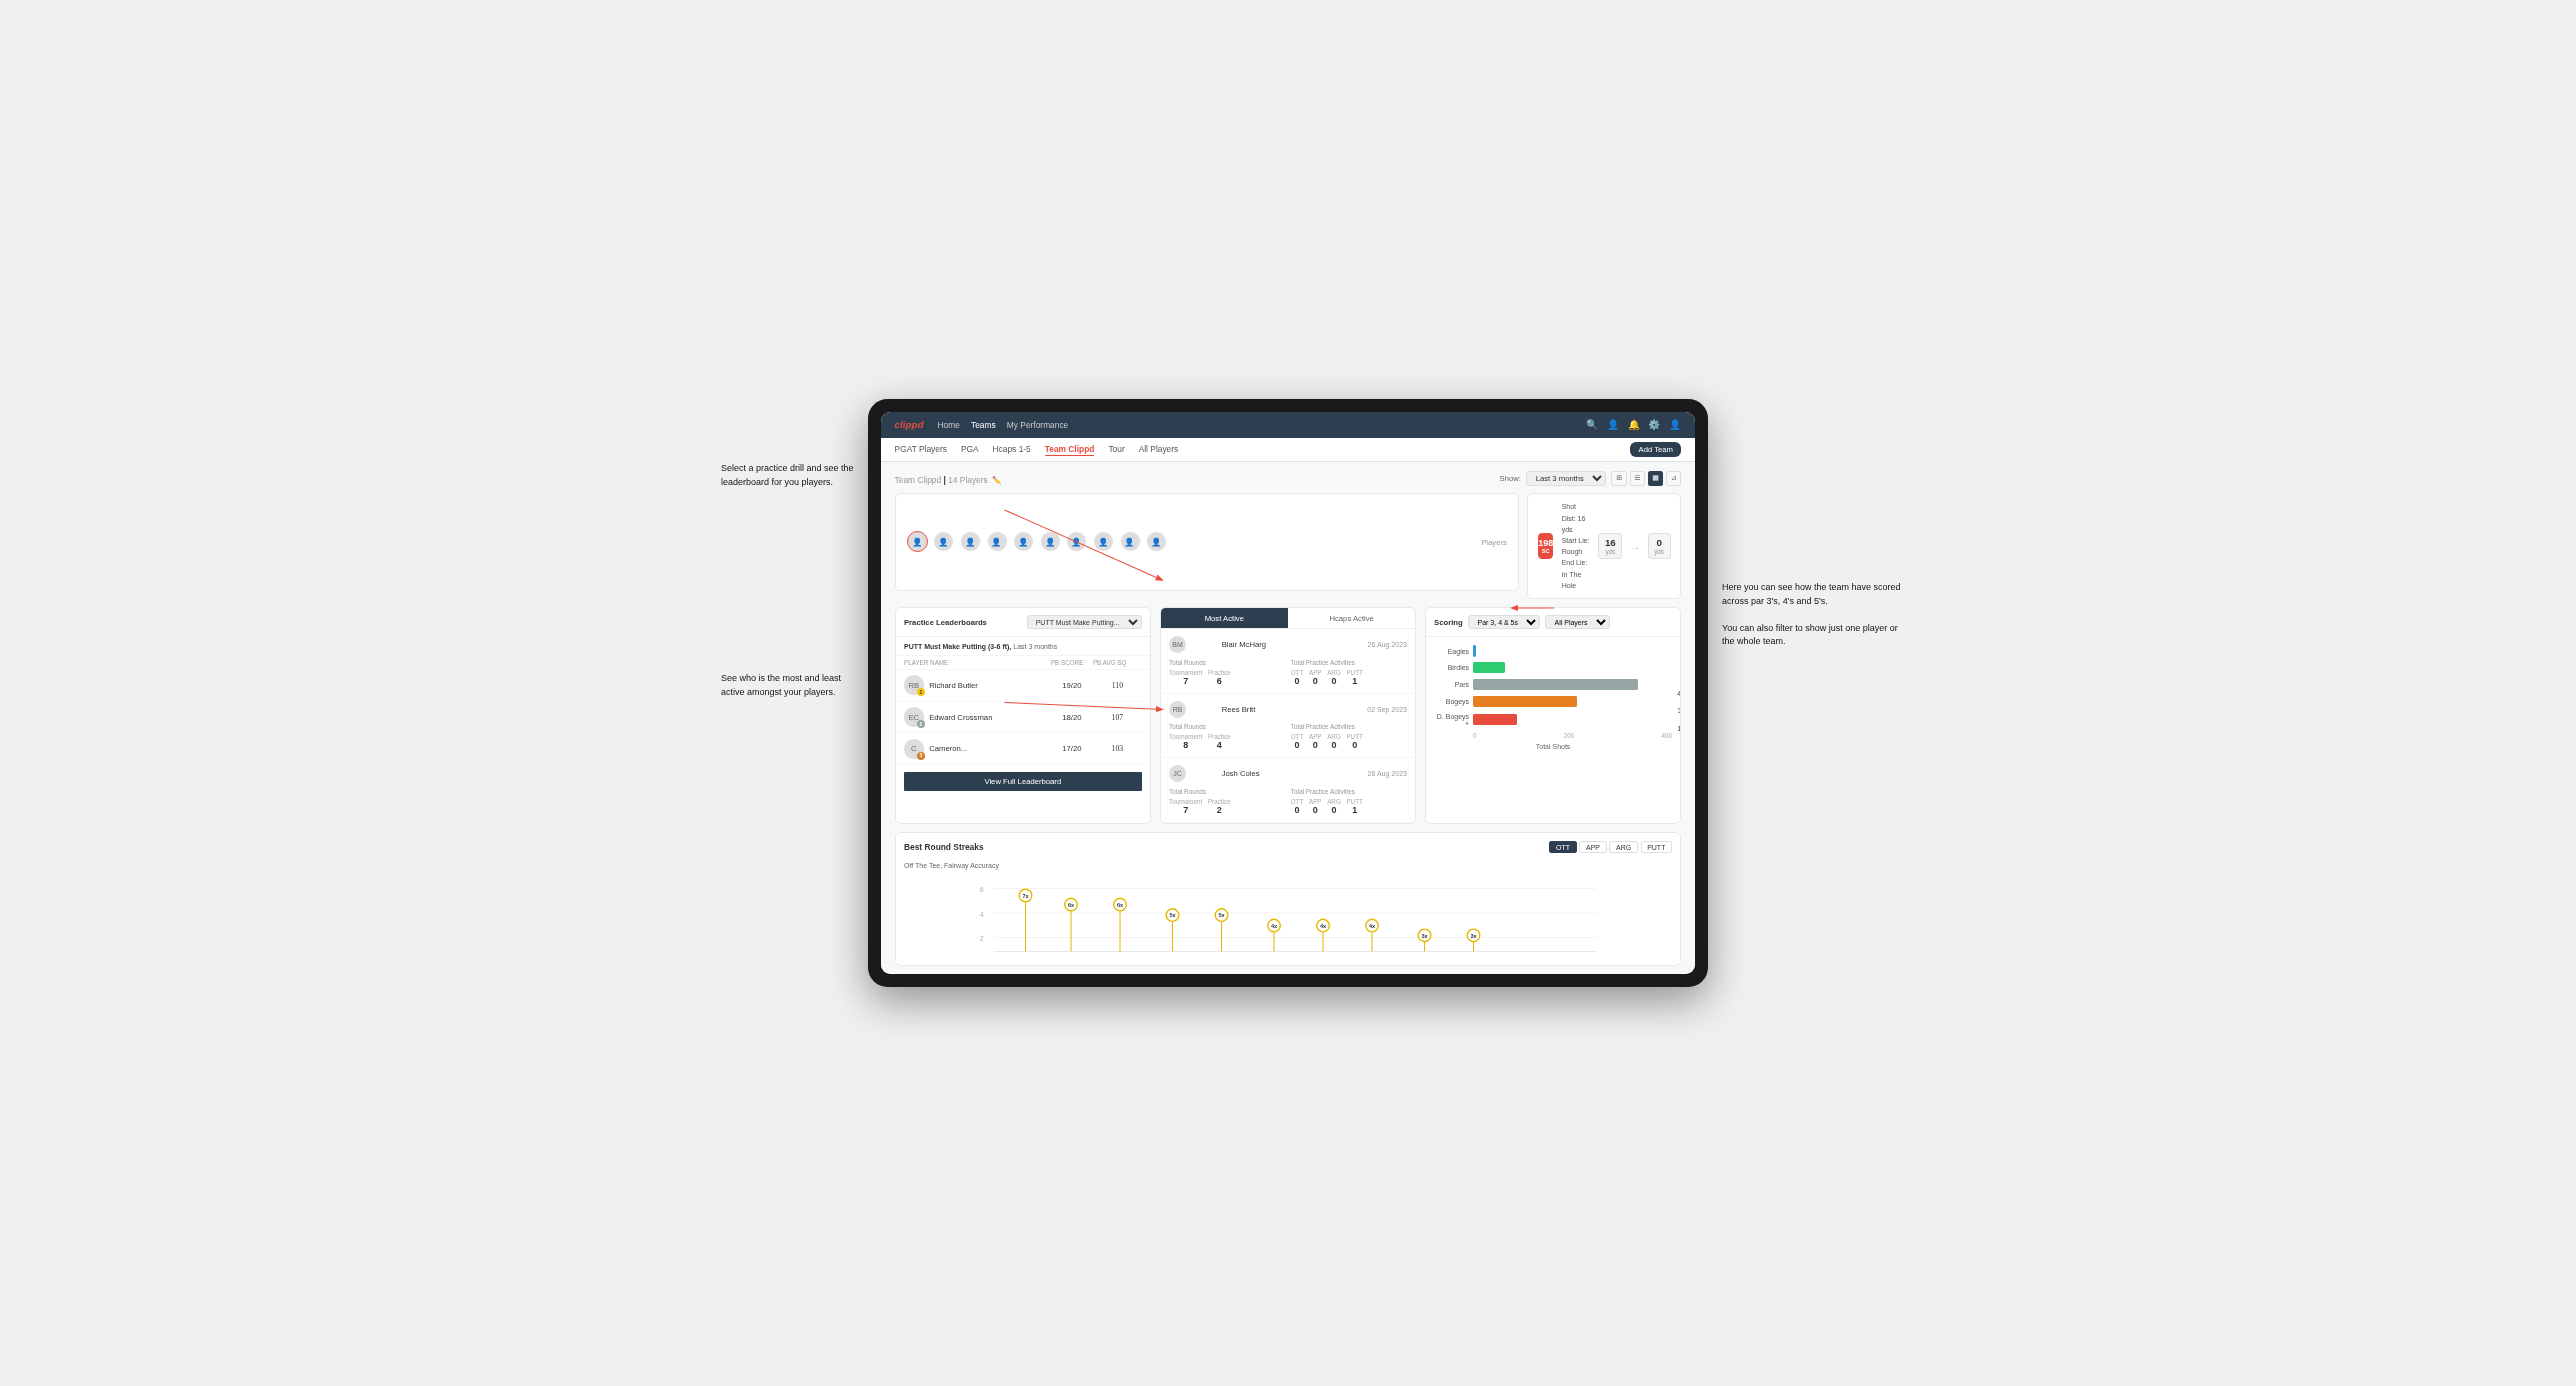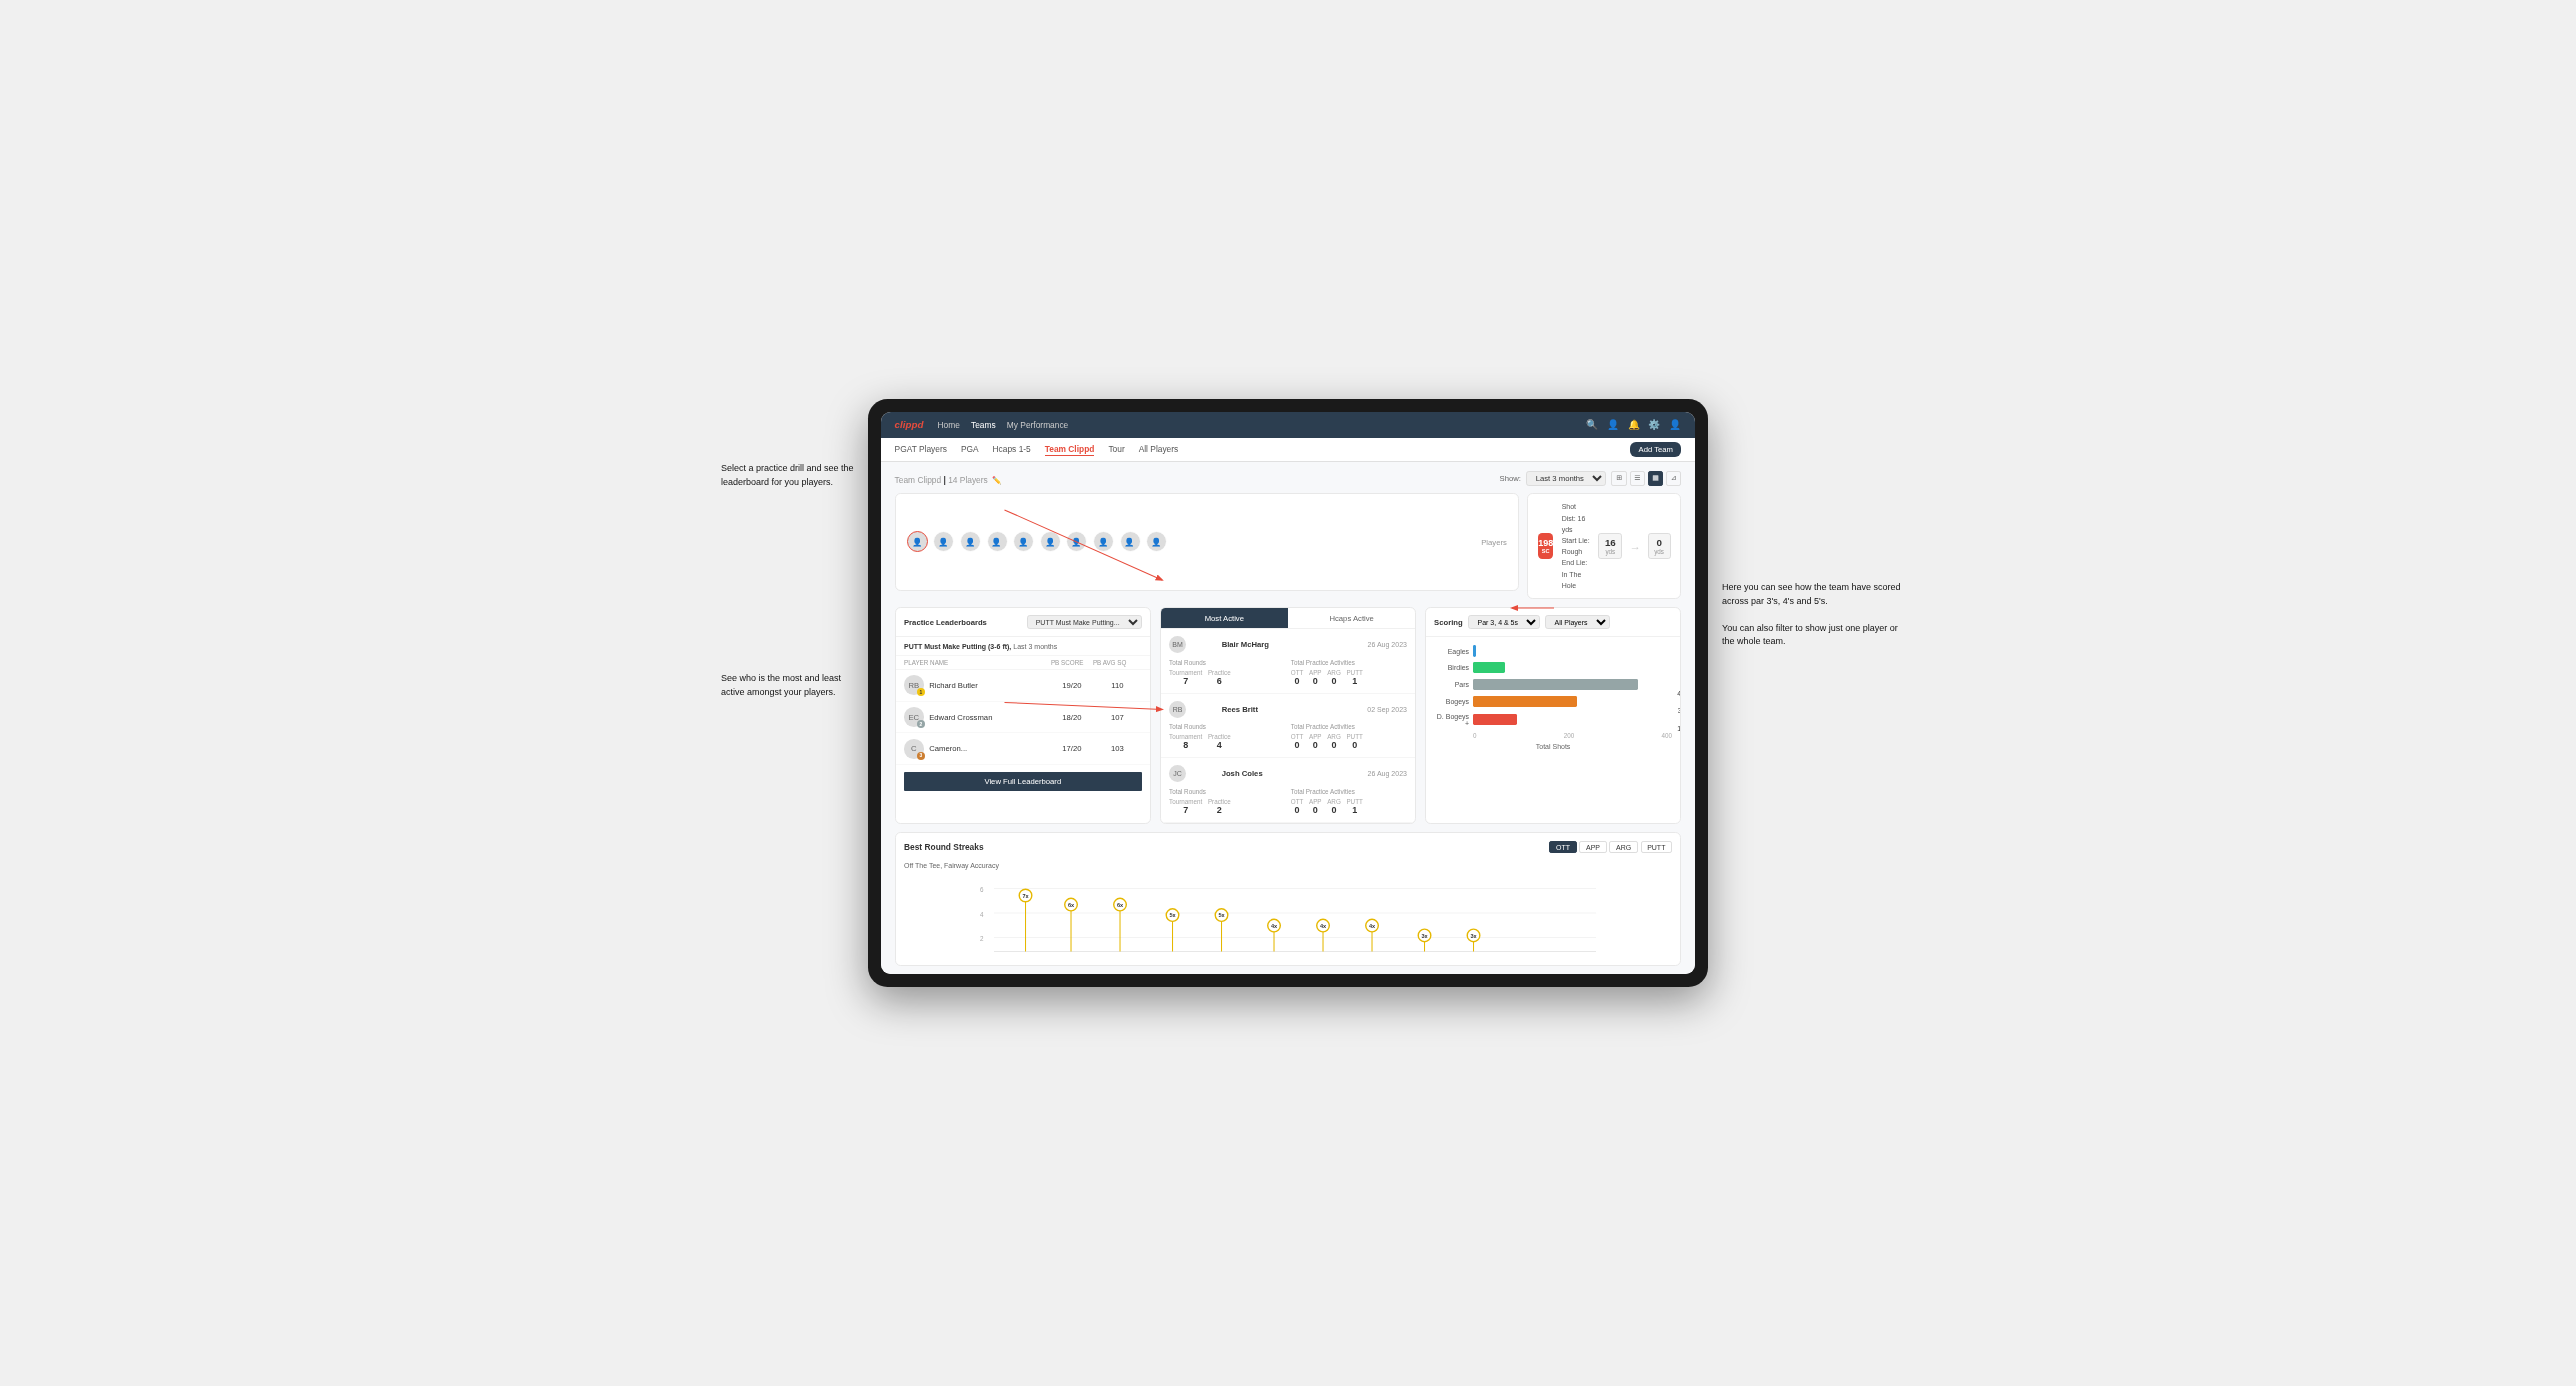--- a/index.html
+++ b/index.html
@@ -294,21 +294,21 @@
       font-size: 4.9px;
       display: flex; align-items: center; justify-content: center;
       color: #fff;
       font-weight: 700;
     }
     .lb-badge.gold { background: #f1c40f; color: #333; }
     .lb-badge.silver { background: #95a5a6; }
     .lb-badge.bronze { background: #cd7f32; }
     .lb-name { font-size: 7.7px; color: #333; font-weight: 500; }
     .lb-score { font-size: 7.7px; color: #333; text-align: center; }
-    .lb-avg { font-size: 7.7px; color: #333; text-align: center; }
+    .lb-avg { font-size: 7.7px; color: #333; text-align: center; font-family: Liberation Serif, serif; }
     .view-full-btn {
       display: block;
       width: calc(100% - 17px);
       margin: 7px 8.4px;
       background: #2c3e50;
       color: #fff;
       border: none;
       border-radius: 1px;
       padding: 4.9px;
       font-size: 7.7px;
@@ -349,21 +349,21 @@
       gap: 5.6px;
     }
     .pa-avatar {
       width: 17px; height: 17px;
       border-radius: 50%;
       background: #ddd;
       font-size: 7px;
       display: flex; align-items: center; justify-content: center;
       color: #666;
     }
-    .pa-name { font-size: 7.7px; color: #333; font-weight: 700; padding-left: 30px; }
+    .pa-name { font-size: 7.7px; color: #333; font-weight: 400; padding-left: 30px; }
     .pa-date { font-size: 7px; color: #999; }
     .pa-section-label { font-size: 6.3px; color: #999; margin-bottom: 2.8px; }
 
     
     .scoring-header {
       display: flex;
       align-items: center;
       gap: 5.6px;
     }
     .scoring-title { font-size: 7.7px; color: #333; font-weight: 600; }

